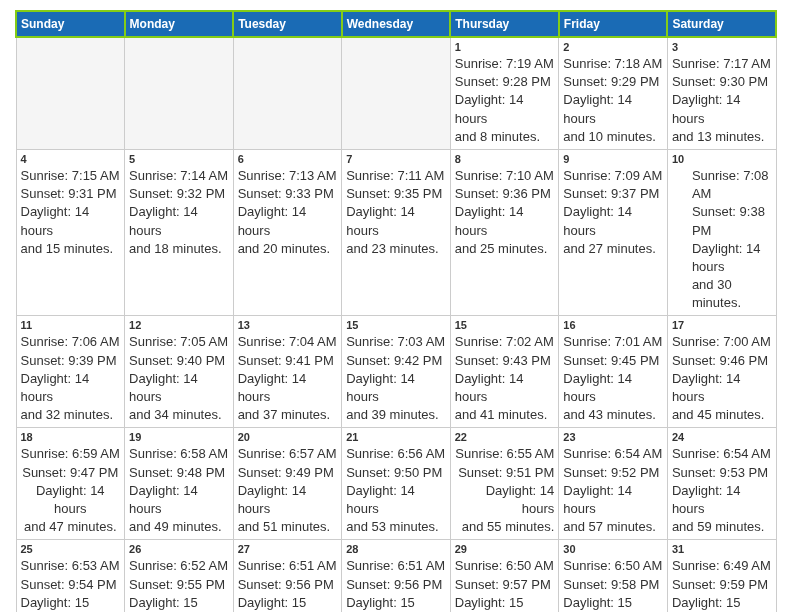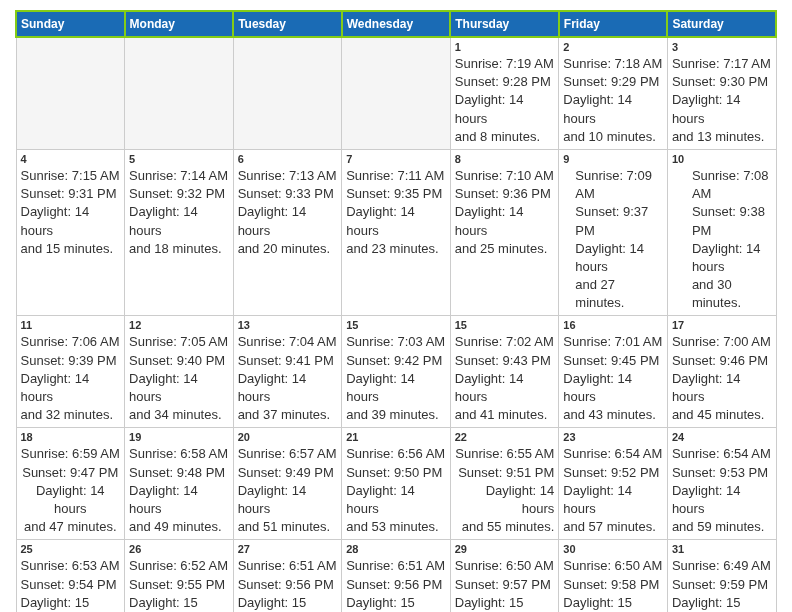--- a/index.html
+++ b/index.html
@@ -169,21 +169,21 @@
           </td>
           <td>
             <div class="day-number">8</div>
             <div class="day-info" style="white-space: pre-line;">Sunrise: 7:10 AM
 Sunset: 9:36 PM
 Daylight: 14 hours
 and 25 minutes.</div>
           </td>
           <td>
             <div class="day-number">9</div>
-            <div class="day-info" style="white-space: pre-line; margin-left: 12px;">Sunrise: 7:09 AM
+            <div class="day-info" style="white-space: pre-line;">Sunrise: 7:09 AM
 Sunset: 9:37 PM
 Daylight: 14 hours
 and 27 minutes.</div>
           </td>
           <td>
             <div class="day-number">10</div>
             <div class="day-info" style="white-space: pre-line; margin-left: 20px;">Sunrise: 7:08 AM
 Sunset: 9:38 PM
 Daylight: 14 hours
 and 30 minutes.</div>

